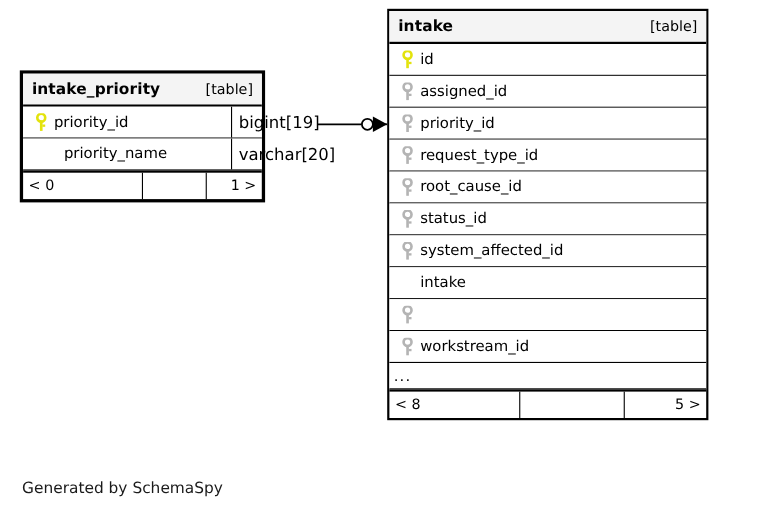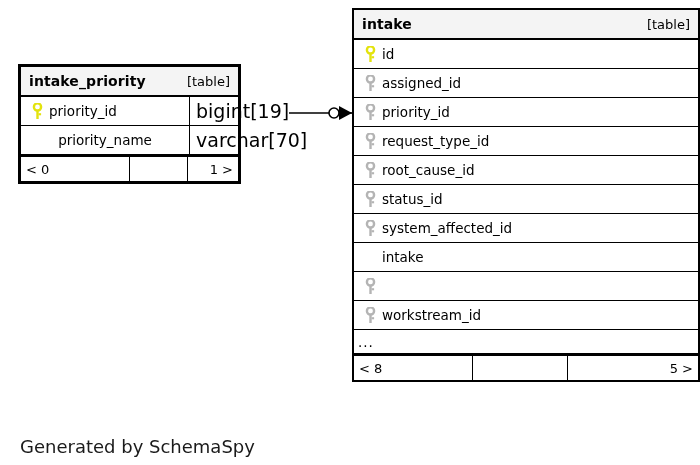--- a/index.html
+++ b/index.html
@@ -70,23 +70,24 @@
     min-width: 0;
     overflow: hidden;
     white-space: nowrap;
   }
   .cell-type {
     display: flex;
     align-items: center;
     box-sizing: border-box;
     border-left: 1px solid #000000;
     padding-left: 6px;
-    font-size: 19px;
+    font-size: 15px;
     color: #000000;
     white-space: nowrap;
+    margin-left: 21px;
   }
 
   
   .key-slot {
     width: 20px;
     min-width: 20px;
     height: 18px;
     display: flex;
     align-items: center;
     justify-content: center;
@@ -126,21 +127,21 @@
     left: 0;
     top: 0;
     width: 700px;
     height: 465px;
     pointer-events: none;
   }
 
   
   #credit {
     position: absolute;
-    font-size: 18px;
+    font-size: 14px;
     color: #1a1a1a;
   }
 </style>
 </head>
 <body>
 
 <div id="canvas">
 
   <div class="er-table thick" id="tbl-intake_priority" style="left:18px; top:64px; width:223px;">
 
@@ -160,31 +161,31 @@
         </span>
         <span class="col-label">priority_id</span>
       </div>
       <div class="cell-type" style="flex:1 1 auto;">bigint[19]</div>
     </div>
 
     <div class="tbl-row">
       <div class="cell-name" style="width:168px; flex:0 0 168px; justify-content:center; padding-left:0;">
         <span class="col-label">priority_name</span>
       </div>
-      <div class="cell-type" style="flex:1 1 auto;">varchar[70]</div>
+      <div class="cell-type" style="flex:1 1 auto;">varchar[20]</div>
     </div>
 
     <div class="tbl-footer">
       <div class="foot-cell foot-left" style="width:108px; flex:0 0 108px;">&lt; 0</div>
       <div class="foot-cell foot-mid" style="width:59px;  flex:0 0 59px;"></div>
       <div class="foot-cell foot-right" style="flex:1 1 auto;">1 &gt;</div>
     </div>
   </div>
 
-  <div class="er-table thin" id="tbl-intake" style="left:352px; top:8px; width:348px;">
+  <div class="er-table thin" id="tbl-intake" style="left:352px; top:8px; width:292px;">
 
     <div class="tbl-header">
       <span class="tbl-name">intake</span>
       <span class="tbl-tag">[table]</span>
     </div>
 
     <div class="tbl-row">
       <div class="cell-name">
         <span class="key-slot">
           <svg width="11" height="17" viewBox="0 0 11 17" aria-hidden="true">

